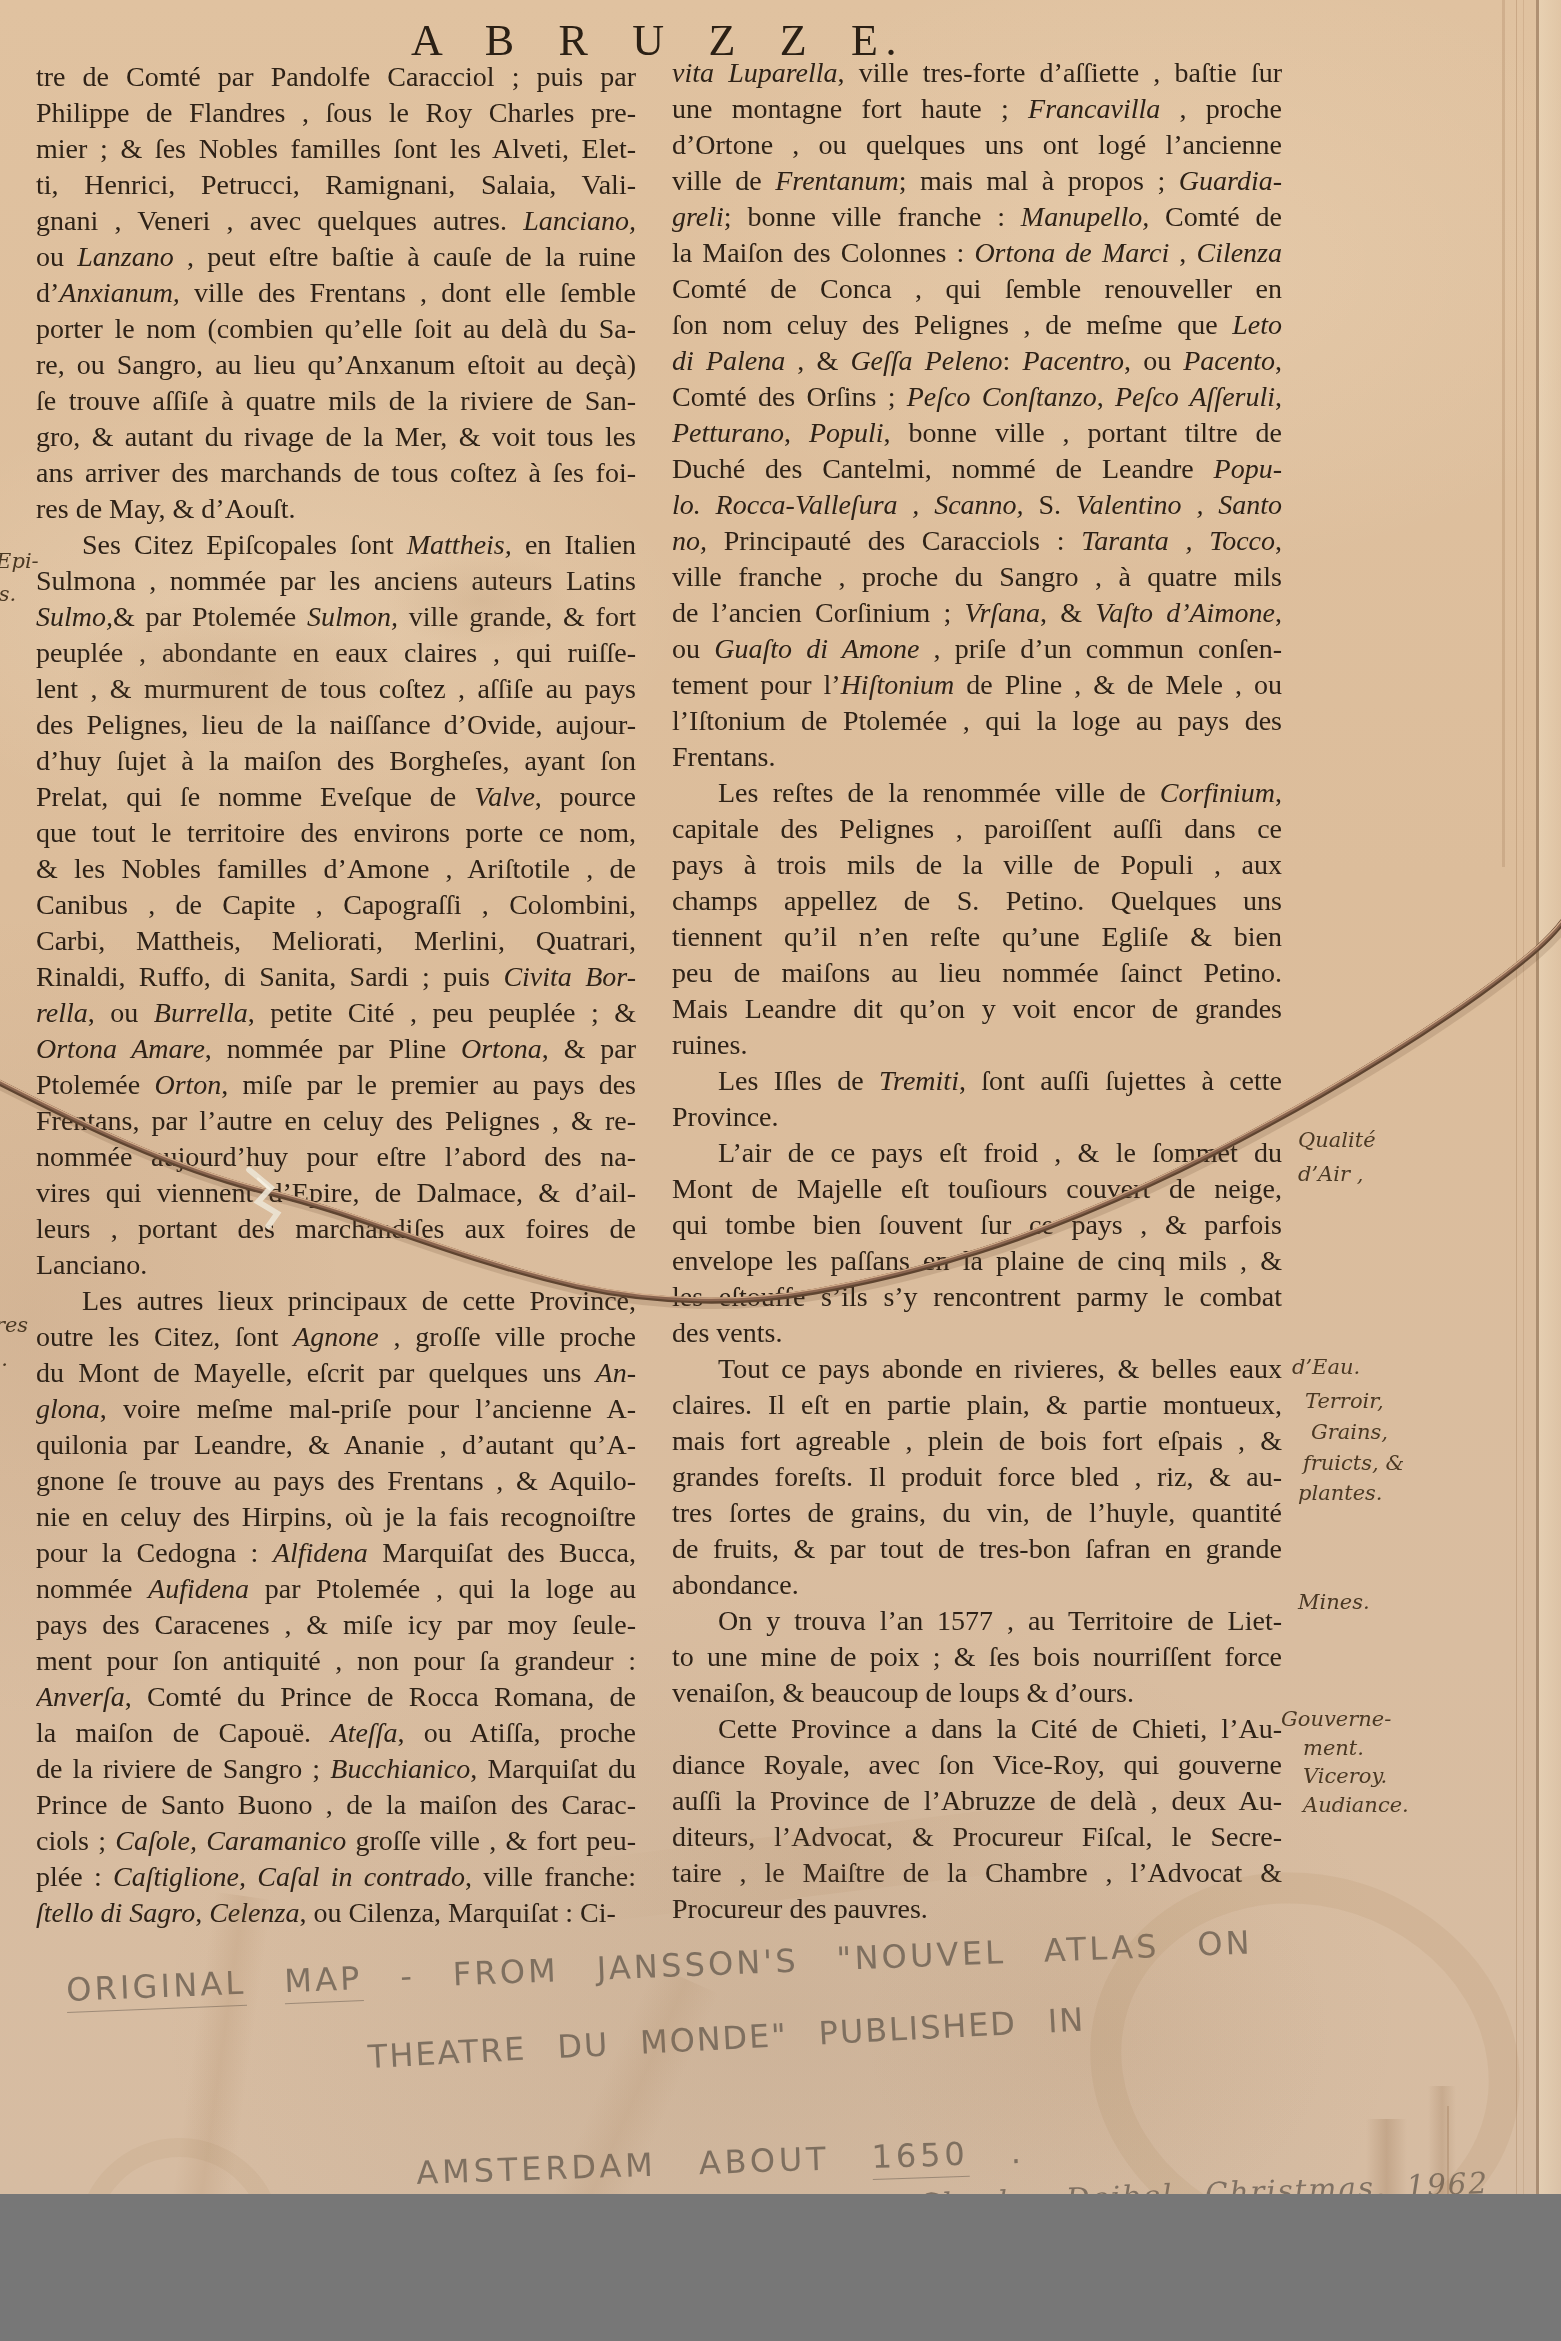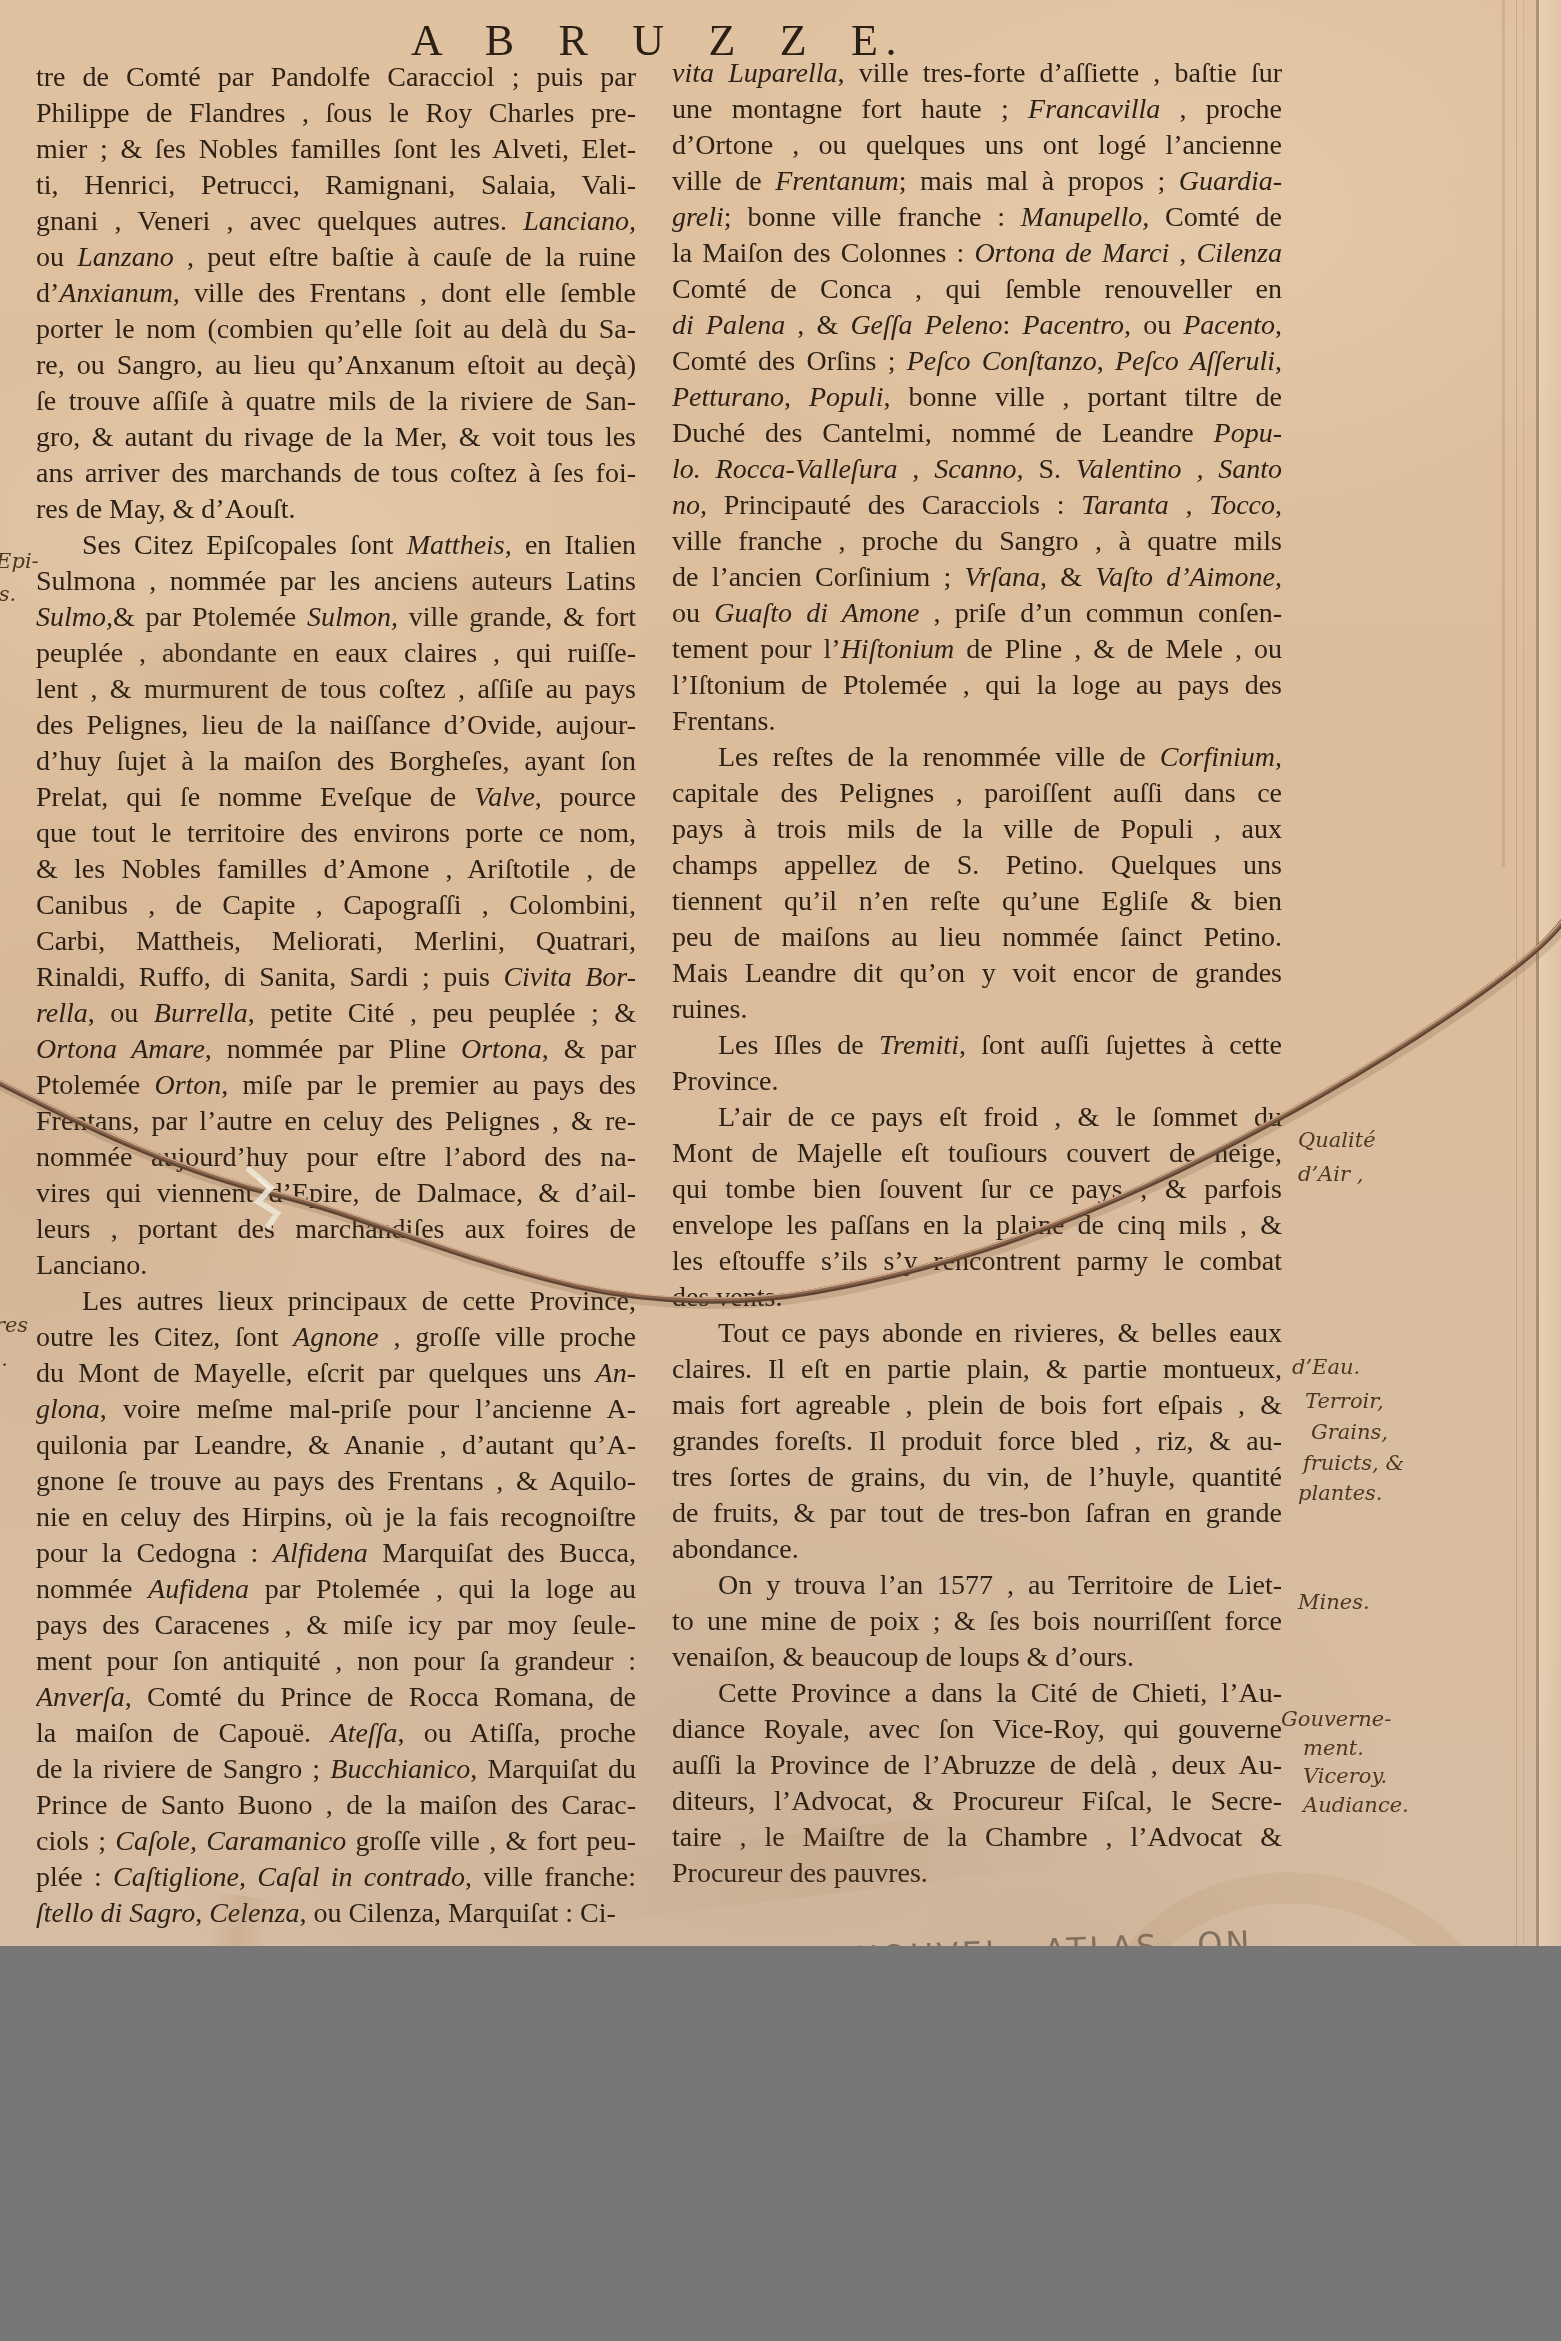--- a/index.html
+++ b/index.html
@@ -1,17 +1,17 @@
 <!DOCTYPE html>
 <html style="font-size:10.3px"><head>
 <meta charset="utf-8">
 <style>
   html,body{margin:0;padding:0;background:#777;}
   .page{
-    position:relative;width:1561px;height:1946px;overflow:hidden;
+    position:relative;width:1561px;height:2194px;overflow:hidden;
     font-family:"Liberation Serif",serif;color:#2e2217;
     background-color:#dcbd9b;
     background-image:
       radial-gradient(ellipse 578px 321px at 18% 28%, rgba(255,245,225,.20), rgba(255,245,225,0) 70%),
       radial-gradient(ellipse 706px 449px at 75% 12%, rgba(255,240,215,.18), rgba(255,240,215,0) 70%),
       radial-gradient(ellipse 835px 578px at 50% 92%, rgba(120,100,80,.10), rgba(120,100,80,0) 75%),
       radial-gradient(ellipse 449px 578px at 2% 60%, rgba(150,105,70,.10), rgba(150,105,70,0) 70%),
       linear-gradient(180deg,#e0c2a0 0%,#dcbd9b 40%,#d9bda0 75%,#d6bca2 100%);
   }
   .hdr{position:absolute;left:411px;top:15.4px;font-size:44px;letter-spacing:7.7px;word-spacing:18px;color:#2b2015;}
@@ -96,20 +96,21 @@
       <div class="tline lastline"><span class="it">ſtello di Sagro</span><span>, </span><span class="it">Celenza</span><span>, ou Cilenza, Marquiſat :  Ci-</span></div>
     </div>
   <div class="col col-right">
       <div class="tline"><span class="it">vita Luparella</span><span>, ville tres-forte d’aſſiette ,  baſtie ſur</span></div>
       <div class="tline"><span>une  montagne  fort  haute ;   </span><span class="it">Francavilla</span><span> ,  proche</span></div>
       <div class="tline"><span>d’Ortone ,  ou quelques uns ont logé  l’ancienne</span></div>
       <div class="tline"><span>ville de </span><span class="it">Frentanum</span><span>;  mais mal à propos ;   </span><span class="it">Guardia-</span></div>
       <div class="tline"><span class="it">greli</span><span>;  bonne ville franche :    </span><span class="it">Manupello,</span><span>  Comté de</span></div>
       <div class="tline"><span>la Maiſon des Colonnes :   </span><span class="it">Ortona de Marci</span><span> ,  </span><span class="it">Cilenza</span></div>
       <div class="tline"><span>Comté de Conca ,   qui ſemble  renouveller  en</span></div>
+      <div class="tline"><span>ſon nom celuy des Pelignes ,  de meſme que </span><span class="it">Leto</span></div>
       <div class="tline"><span class="it">di Palena</span><span> ,  &amp; </span><span class="it">Geſſa Peleno</span><span>:  </span><span class="it">Pacentro</span><span>,  ou </span><span class="it">Pacento</span><span>,</span></div>
       <div class="tline"><span>Comté des Orſins ;  </span><span class="it">Peſco Conſtanzo</span><span>, </span><span class="it">Peſco Aſſeruli</span><span>,</span></div>
       <div class="tline"><span class="it">Petturano</span><span>, </span><span class="it">Populi</span><span>, bonne ville ,   portant tiltre de</span></div>
       <div class="tline"><span>Duché des Cantelmi, nommé de Leandre </span><span class="it">Popu-</span></div>
       <div class="tline"><span class="it">lo.  Rocca-Valleſura , Scanno,</span><span>  S. </span><span class="it">Valentino ,  Santo Buo-</span></div>
       <div class="tline"><span class="it">no,</span><span>  Principauté des Caracciols :   </span><span class="it">Taranta ,  Tocco</span><span>,</span></div>
       <div class="tline"><span>ville franche ,  proche  du Sangro ,  à quatre mils</span></div>
       <div class="tline"><span>de l’ancien Corſinium ;  </span><span class="it">Vrſana</span><span>, &amp; </span><span class="it">Vaſto d’Aimone</span><span>,</span></div>
       <div class="tline"><span>ou </span><span class="it">Guaſto di Amone</span><span> ,  priſe d’un commun conſen-</span></div>
       <div class="tline"><span>tement pour l’</span><span class="it">Hiſtonium</span><span> de Pline , &amp; de Mele , ou</span></div>

